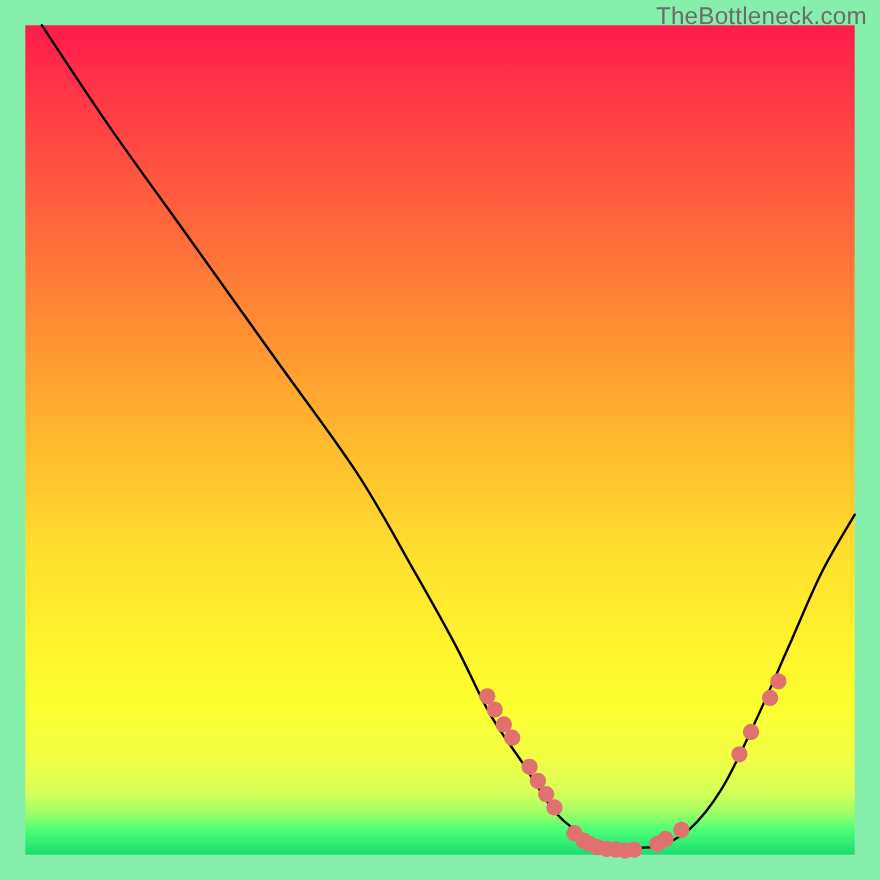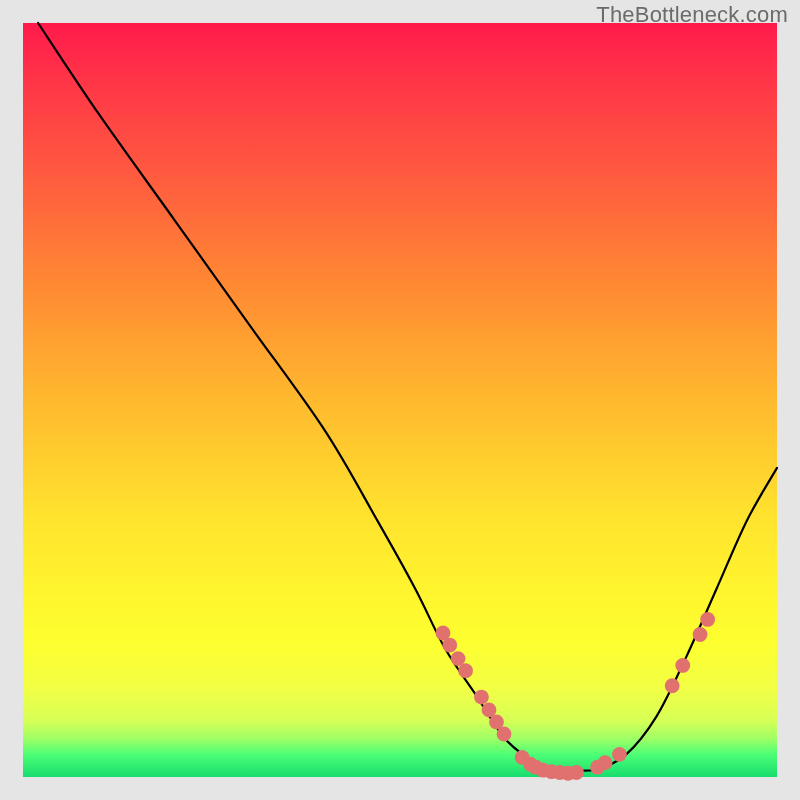--- a/index.html
+++ b/index.html
@@ -8,21 +8,21 @@
     width: 800px;
     height: 800px;
     background: #000;
     overflow: hidden;
     font-family: Arial, Helvetica, sans-serif;
   }
   .stage {
     position: relative;
     width: 800px;
     height: 800px;
-    background: #e5e5e5;
+    background: #86efac;
   }
   .plot {
     position: absolute;
     left: 23px;
     top: 23px;
     width: 754px;
     height: 754px;
     background: linear-gradient(to bottom,
       #ff1a4b 0%,
       #ff3348 7%,

